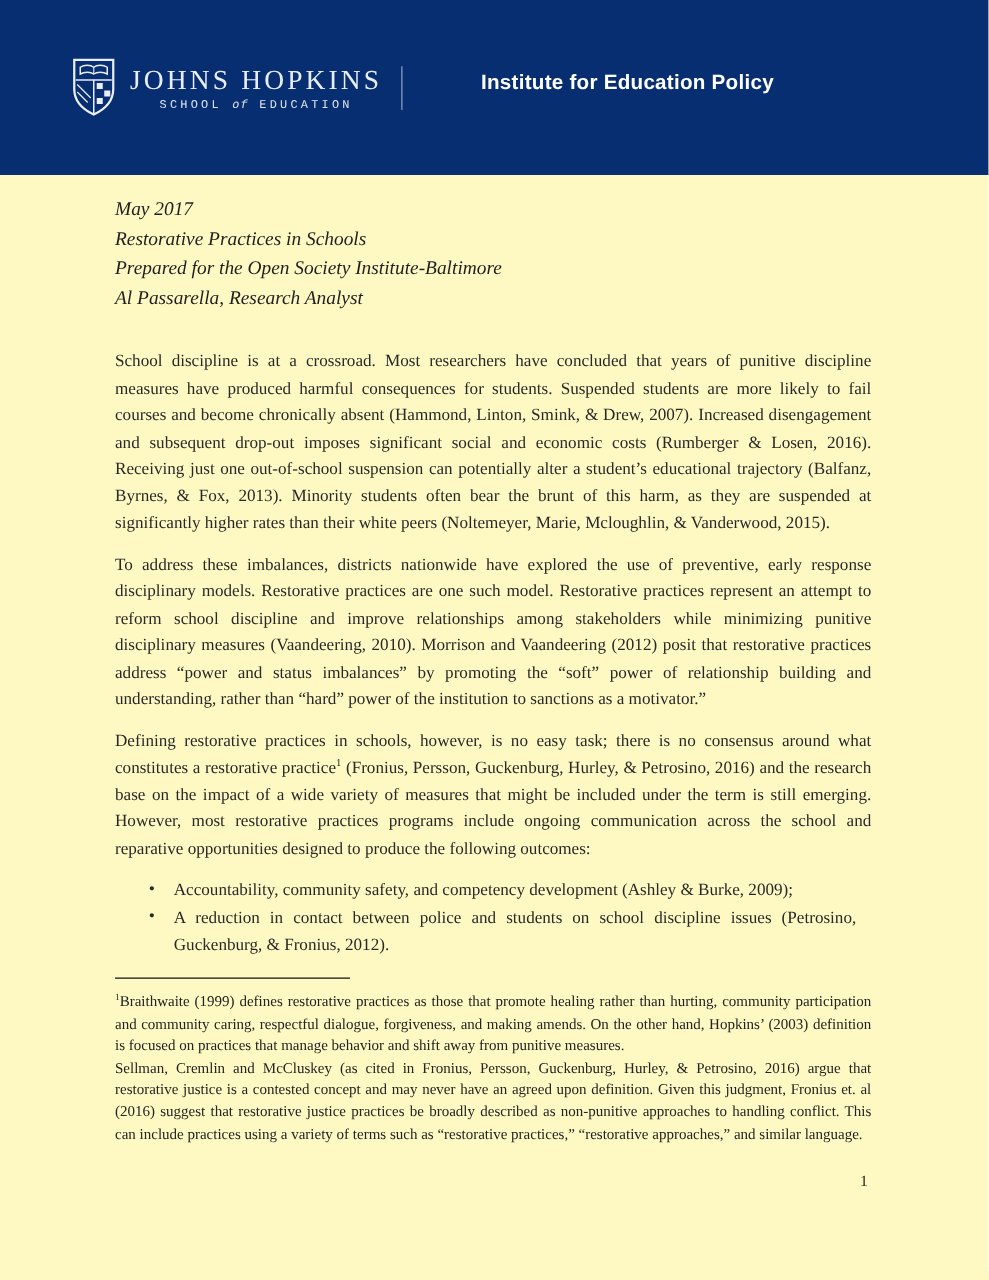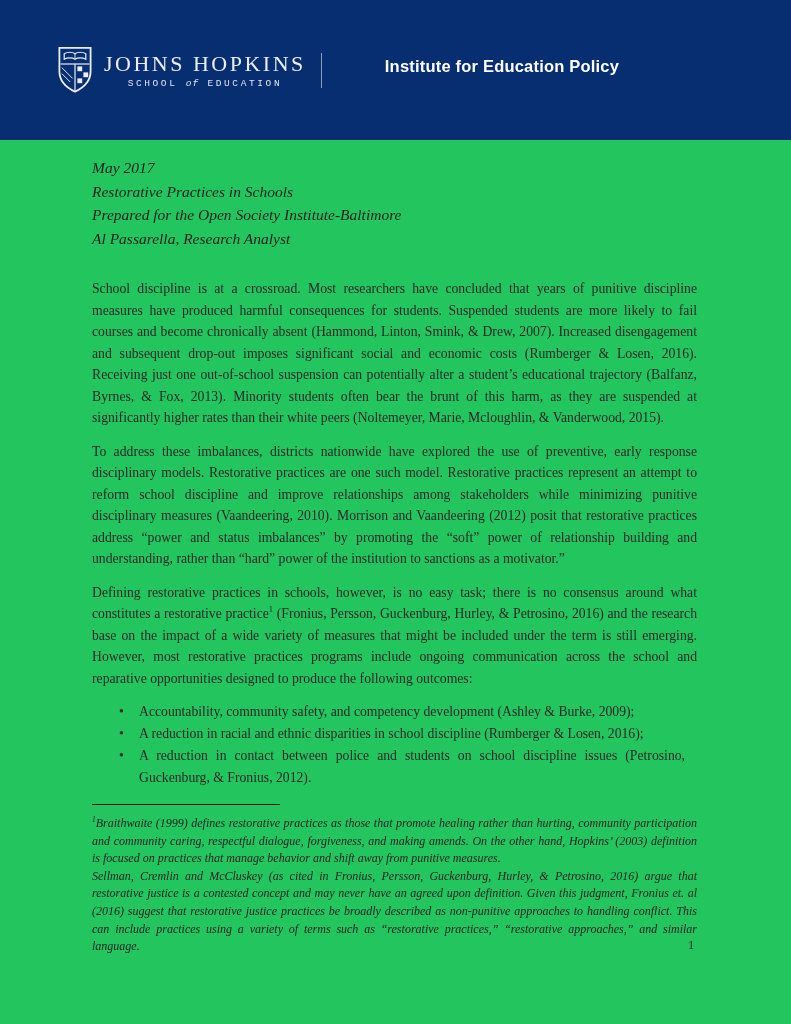--- a/index.html
+++ b/index.html
@@ -1,20 +1,20 @@
 <!DOCTYPE html>
 <html><head>
 <meta charset="utf-8">
 <style>
   html, body { margin: 0; padding: 0; background: #ffffff; }
   .page {
     position: relative;
     width: 791px;
     height: 1024px;
-    background: #22c55e;
+    background: #fef9c3;
     font-family: "Liberation Serif", serif;
     color: #282828;
     overflow: hidden;
   }
 
   
   .band {
     height: 140px;
     background: #082e72;
     display: flex;
@@ -107,21 +107,20 @@
     border: 0;
     border-top: 1.6px solid #121212;
     margin: 0 0 10px 0;
   }
   .footnote p {
     margin: 0;
     text-align: justify;
     font-size: 12px;
     line-height: 17.6px;
     color: #232323;
-    font-style: italic;
   }
 
   .page-number {
     position: absolute;
     left: 688px;
     top: 938px;
     font-size: 12.5px;
     color: #1c1c1c;
   }
 </style>
@@ -172,21 +171,20 @@
       <div>Al Passarella, Research Analyst</div>
     </div>
 
     <div class="body-copy">
       <p>School discipline is at a crossroad. Most researchers have concluded that years of punitive discipline measures have produced harmful consequences for students. Suspended students are more likely to fail courses and become chronically absent (Hammond, Linton, Smink, &amp; Drew, 2007). Increased disengagement and subsequent drop-out imposes significant social and economic costs (Rumberger &amp; Losen, 2016). Receiving just one out-of-school suspension can potentially alter a student’s educational trajectory (Balfanz, Byrnes, &amp; Fox, 2013). Minority students often bear the brunt of this harm, as they are suspended at significantly higher rates than their white peers (Noltemeyer, Marie, Mcloughlin, &amp; Vanderwood, 2015).</p>
       <p>To address these imbalances, districts nationwide have explored the use of preventive, early response disciplinary models. Restorative practices are one such model. Restorative practices represent an attempt to reform school discipline and improve relationships among stakeholders while minimizing punitive disciplinary measures (Vaandeering, 2010). Morrison and Vaandeering (2012) posit that restorative practices address “power and status imbalances” by promoting the “soft” power of relationship building and understanding, rather than “hard” power of the institution to sanctions as a motivator.”</p>
       <p><span>Defining restorative practices in schools, however, is no easy task; there is no consensus around what constitutes a restorative practice</span><sup>1</sup><span> (Fronius, Persson, Guckenburg, Hurley, &amp; Petrosino, 2016) and the research base on the impact of a wide variety of measures that might be included under the term is still emerging. However, most restorative practices programs include ongoing communication across the school and reparative opportunities designed to produce the following outcomes:</span></p>
 
       <ul class="outcomes">
         <li>Accountability, community safety, and competency development (Ashley &amp; Burke, 2009);</li>
-        <li>A reduction in racial and ethnic disparities in school discipline (Rumberger &amp; Losen, 2016);</li>
         <li>A reduction in contact between police and students on school discipline issues (Petrosino, Guckenburg, &amp; Fronius, 2012).</li>
       </ul>
     </div>
 
     <div class="footnote">
       <hr class="footnote-rule">
       <p><sup>1</sup><span>Braithwaite (1999) defines restorative practices as those that promote healing rather than hurting, community participation and community caring, respectful dialogue, forgiveness, and making amends.  On the other hand, Hopkins’ (2003) definition is focused on practices that manage behavior and shift away from punitive measures.</span></p>
       <p>Sellman, Cremlin and McCluskey (as cited in Fronius, Persson, Guckenburg, Hurley, &amp; Petrosino, 2016) argue that restorative justice is a contested concept and may never have an agreed upon definition. Given this judgment, Fronius et. al (2016) suggest that restorative justice practices be broadly described as non-punitive approaches to handling conflict. This can include practices using a variety of terms such as “restorative practices,” “restorative approaches,” and similar language.</p>
     </div>
 

